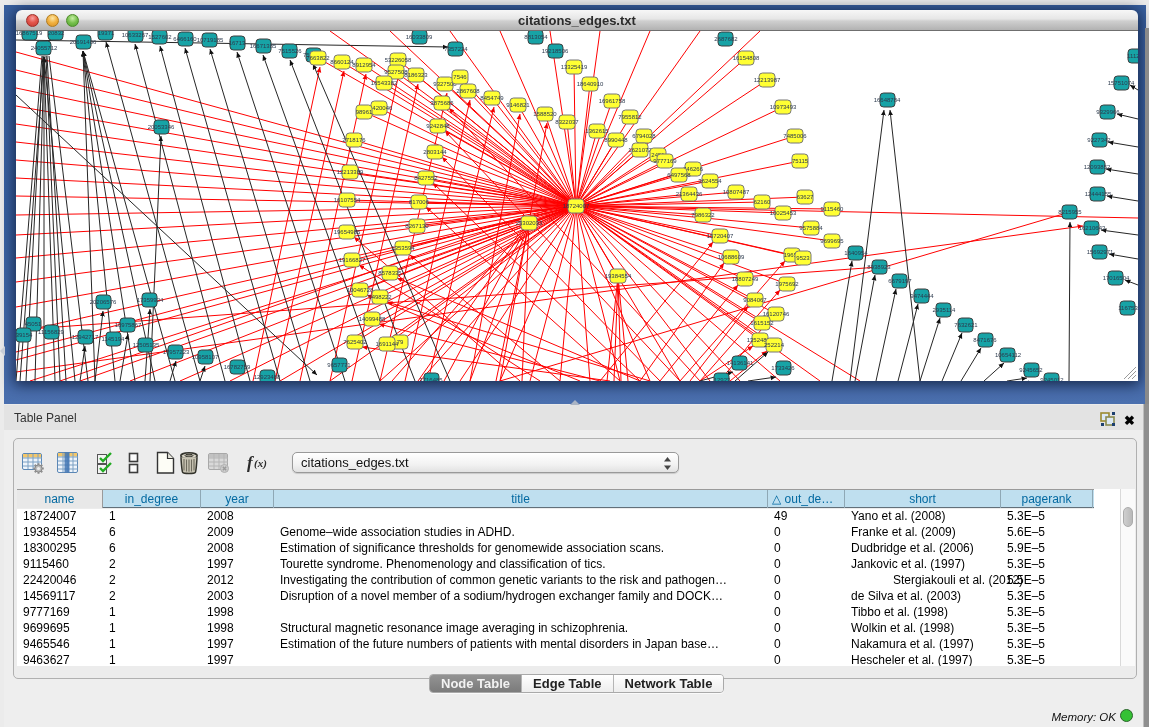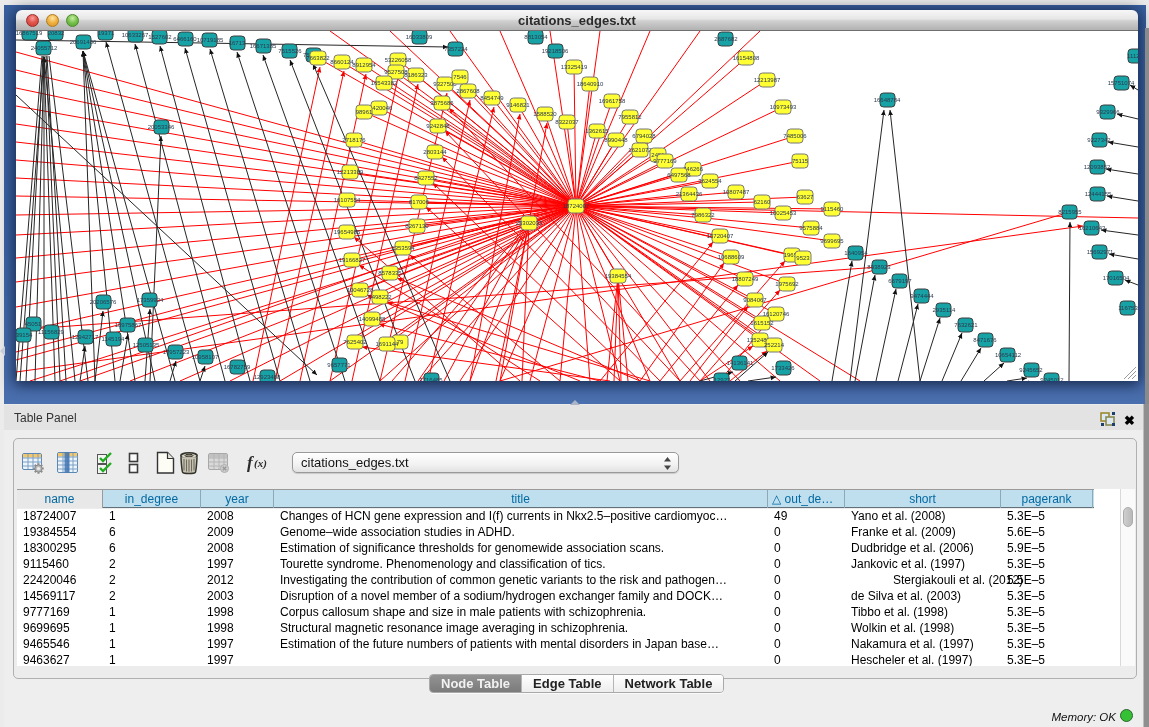--- a/index.html
+++ b/index.html
@@ -654,21 +654,20 @@
         <div class="th" style="left:257px;width:494px;">title</div>
         <div class="th" style="left:751px;width:77px;text-align:left;padding-left:4px">△ out_de…</div>
         <div class="th" style="left:828px;width:156px;">short</div>
         <div class="th" style="left:984px;width:92px;">pagerank</div>
       </div>
   <div id="tbody">
 <div class="tr">
           <div class="td" style="left:6px;width:74px">18724007</div>
           <div class="td" style="left:92px;width:86px">1</div>
           <div class="td" style="left:190px;width:61px">2008</div>
-          <div class="td" style="left:263px;width:482px">Changes of HCN gene expression and I(f) currents in Nkx2.5–positive cardiomyoc…</div>
           <div class="td" style="left:757px;width:65px">49</div>
           <div class="td" style="left:834px;width:144px">Yano et al. (2008)</div>
           <div class="td" style="left:990px;width:80px">5.3E–5</div>
         </div>
 <div class="tr">
           <div class="td" style="left:6px;width:74px">19384554</div>
           <div class="td" style="left:92px;width:86px">6</div>
           <div class="td" style="left:190px;width:61px">2009</div>
           <div class="td" style="left:263px;width:482px">Genome–wide association studies in ADHD.</div>
           <div class="td" style="left:757px;width:65px">0</div>
@@ -708,21 +707,20 @@
           <div class="td" style="left:190px;width:61px">2003</div>
           <div class="td" style="left:263px;width:482px">Disruption of a novel member of a sodium/hydrogen exchanger family and DOCK…</div>
           <div class="td" style="left:757px;width:65px">0</div>
           <div class="td" style="left:834px;width:144px">de Silva et al. (2003)</div>
           <div class="td" style="left:990px;width:80px">5.3E–5</div>
         </div>
 <div class="tr">
           <div class="td" style="left:6px;width:74px">9777169</div>
           <div class="td" style="left:92px;width:86px">1</div>
           <div class="td" style="left:190px;width:61px">1998</div>
-          <div class="td" style="left:263px;width:482px">Corpus callosum shape and size in male patients with schizophrenia.</div>
           <div class="td" style="left:757px;width:65px">0</div>
           <div class="td" style="left:834px;width:144px">Tibbo et al. (1998)</div>
           <div class="td" style="left:990px;width:80px">5.3E–5</div>
         </div>
 <div class="tr">
           <div class="td" style="left:6px;width:74px">9699695</div>
           <div class="td" style="left:92px;width:86px">1</div>
           <div class="td" style="left:190px;width:61px">1998</div>
           <div class="td" style="left:263px;width:482px">Structural magnetic resonance image averaging in schizophrenia.</div>
           <div class="td" style="left:757px;width:65px">0</div>

